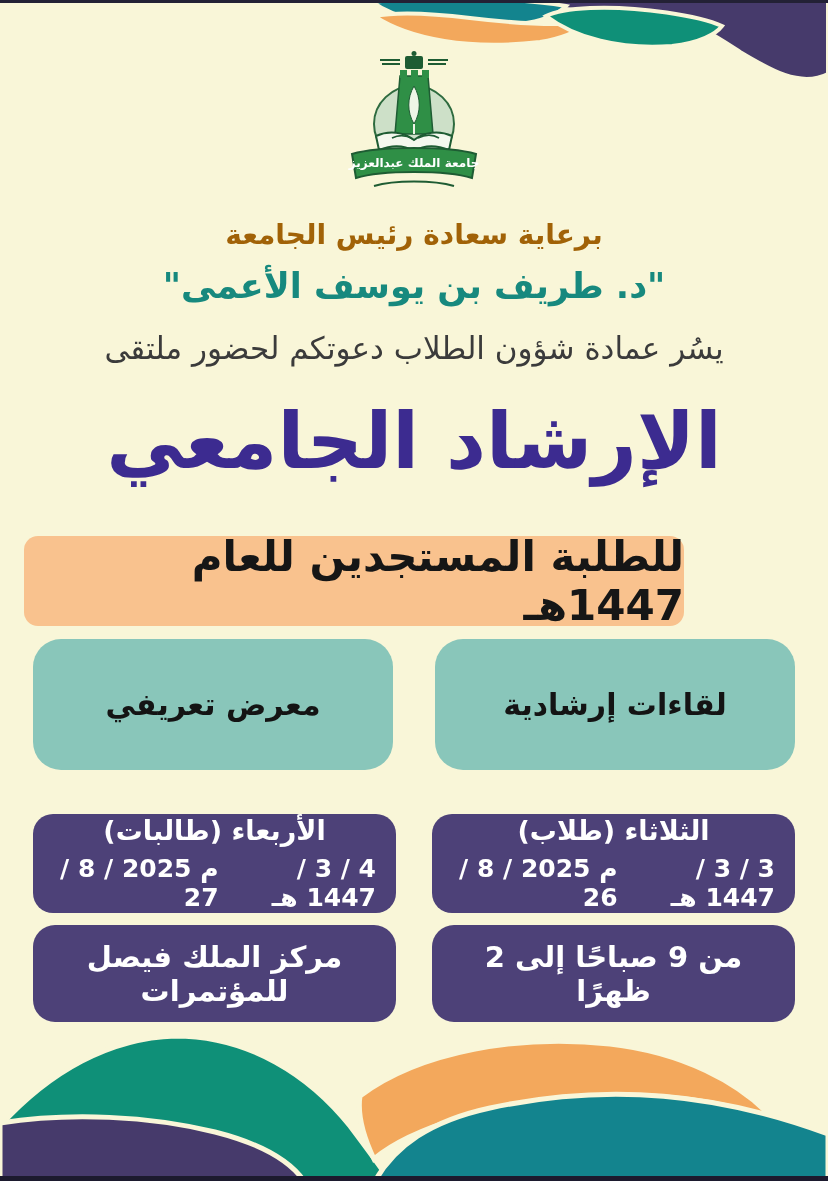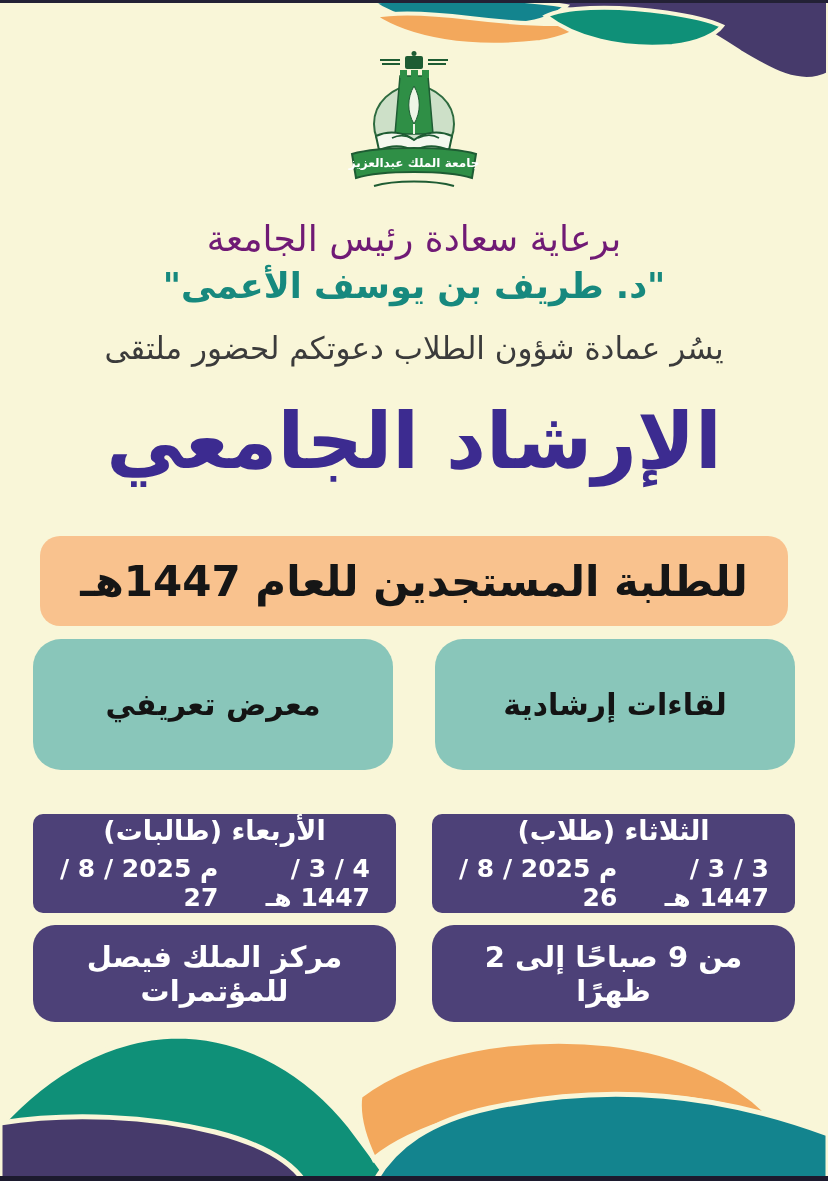--- a/index.html
+++ b/index.html
@@ -9,46 +9,46 @@
     position:relative; width:828px; height:1181px; margin:0 auto;
     background:#f9f6d8; overflow:hidden; direction:rtl;
   }
   .edge-line-top{position:absolute;top:0;left:0;right:0;height:3px;background:#232135;z-index:9;}
   .edge-line-bottom{position:absolute;bottom:0;left:0;right:0;height:5px;background:#1c1a2e;z-index:9;}
   .wave-svg{position:absolute;left:0;width:828px;display:block;}
   .wave-top{top:0;height:140px;}
   .wave-bottom{bottom:0;height:155px;}
   .logo-wrap{position:absolute;top:50px;left:50%;transform:translateX(-50%);width:160px;height:150px;}
   .txt{position:absolute;left:0;width:100%;text-align:center;}
-  .patronage{top:218px;font-size:36px;font-weight:400;color:#701a75;}
+  .patronage{top:218px;font-size:28px;font-weight:700;color:#a16207;}
   .president{top:266px;font-size:35px;font-weight:700;color:#17897e;}
   .invitation{top:330px;font-size:31px;font-weight:500;color:#3b3b3b;}
   .main-title{top:396px;font-size:78px;font-weight:800;color:#3c2b90;}
   .banner{
-    position:absolute;top:536px;left:40px;width:748px;height:90px;
-    background:#f9c28e;border-radius:20px;display:flex;align-items:center;justify-content:center;
+    position:absolute;top:536px;left:24px;width:660px;height:90px;
+    background:#f9c28e;border-radius:14px;display:flex;align-items:center;justify-content:center;
     font-size:42px;font-weight:800;color:#161616;
   }
   .features{
     position:absolute;top:639px;left:33px;width:762px;height:131px;
     display:flex;gap:42px;
   }
   .feature-card{
     flex:1;background:#89c6ba;border-radius:28px;
     display:flex;align-items:center;justify-content:center;text-align:center;
     font-size:30px;font-weight:700;color:#141414;line-height:1.45;padding:8px 18px;
   }
   .schedule-row{
     position:absolute;top:814px;left:33px;width:762px;height:99px;
     display:flex;gap:36px;
   }
   .schedule-card{
-    flex:1;background:#4d4178;border-radius:10px;color:#fff;
+    flex:1;background:#4d4178;border-radius:20px;color:#fff;
     display:flex;flex-direction:column;align-items:stretch;justify-content:center;
-    padding:6px 26px;gap:8px;
+    padding:6px 20px;gap:8px;
   }
   .schedule-day{text-align:center;font-size:27px;font-weight:700;}
   .schedule-dates{display:flex;justify-content:space-between;align-items:baseline;font-size:25px;font-weight:700;}
   .info-row{
     position:absolute;top:925px;left:33px;width:762px;height:97px;
     display:flex;gap:36px;
   }
   .info-card{
     flex:1;background:#4d4178;border-radius:22px;color:#fff;
     display:flex;align-items:center;justify-content:center;text-align:center;

